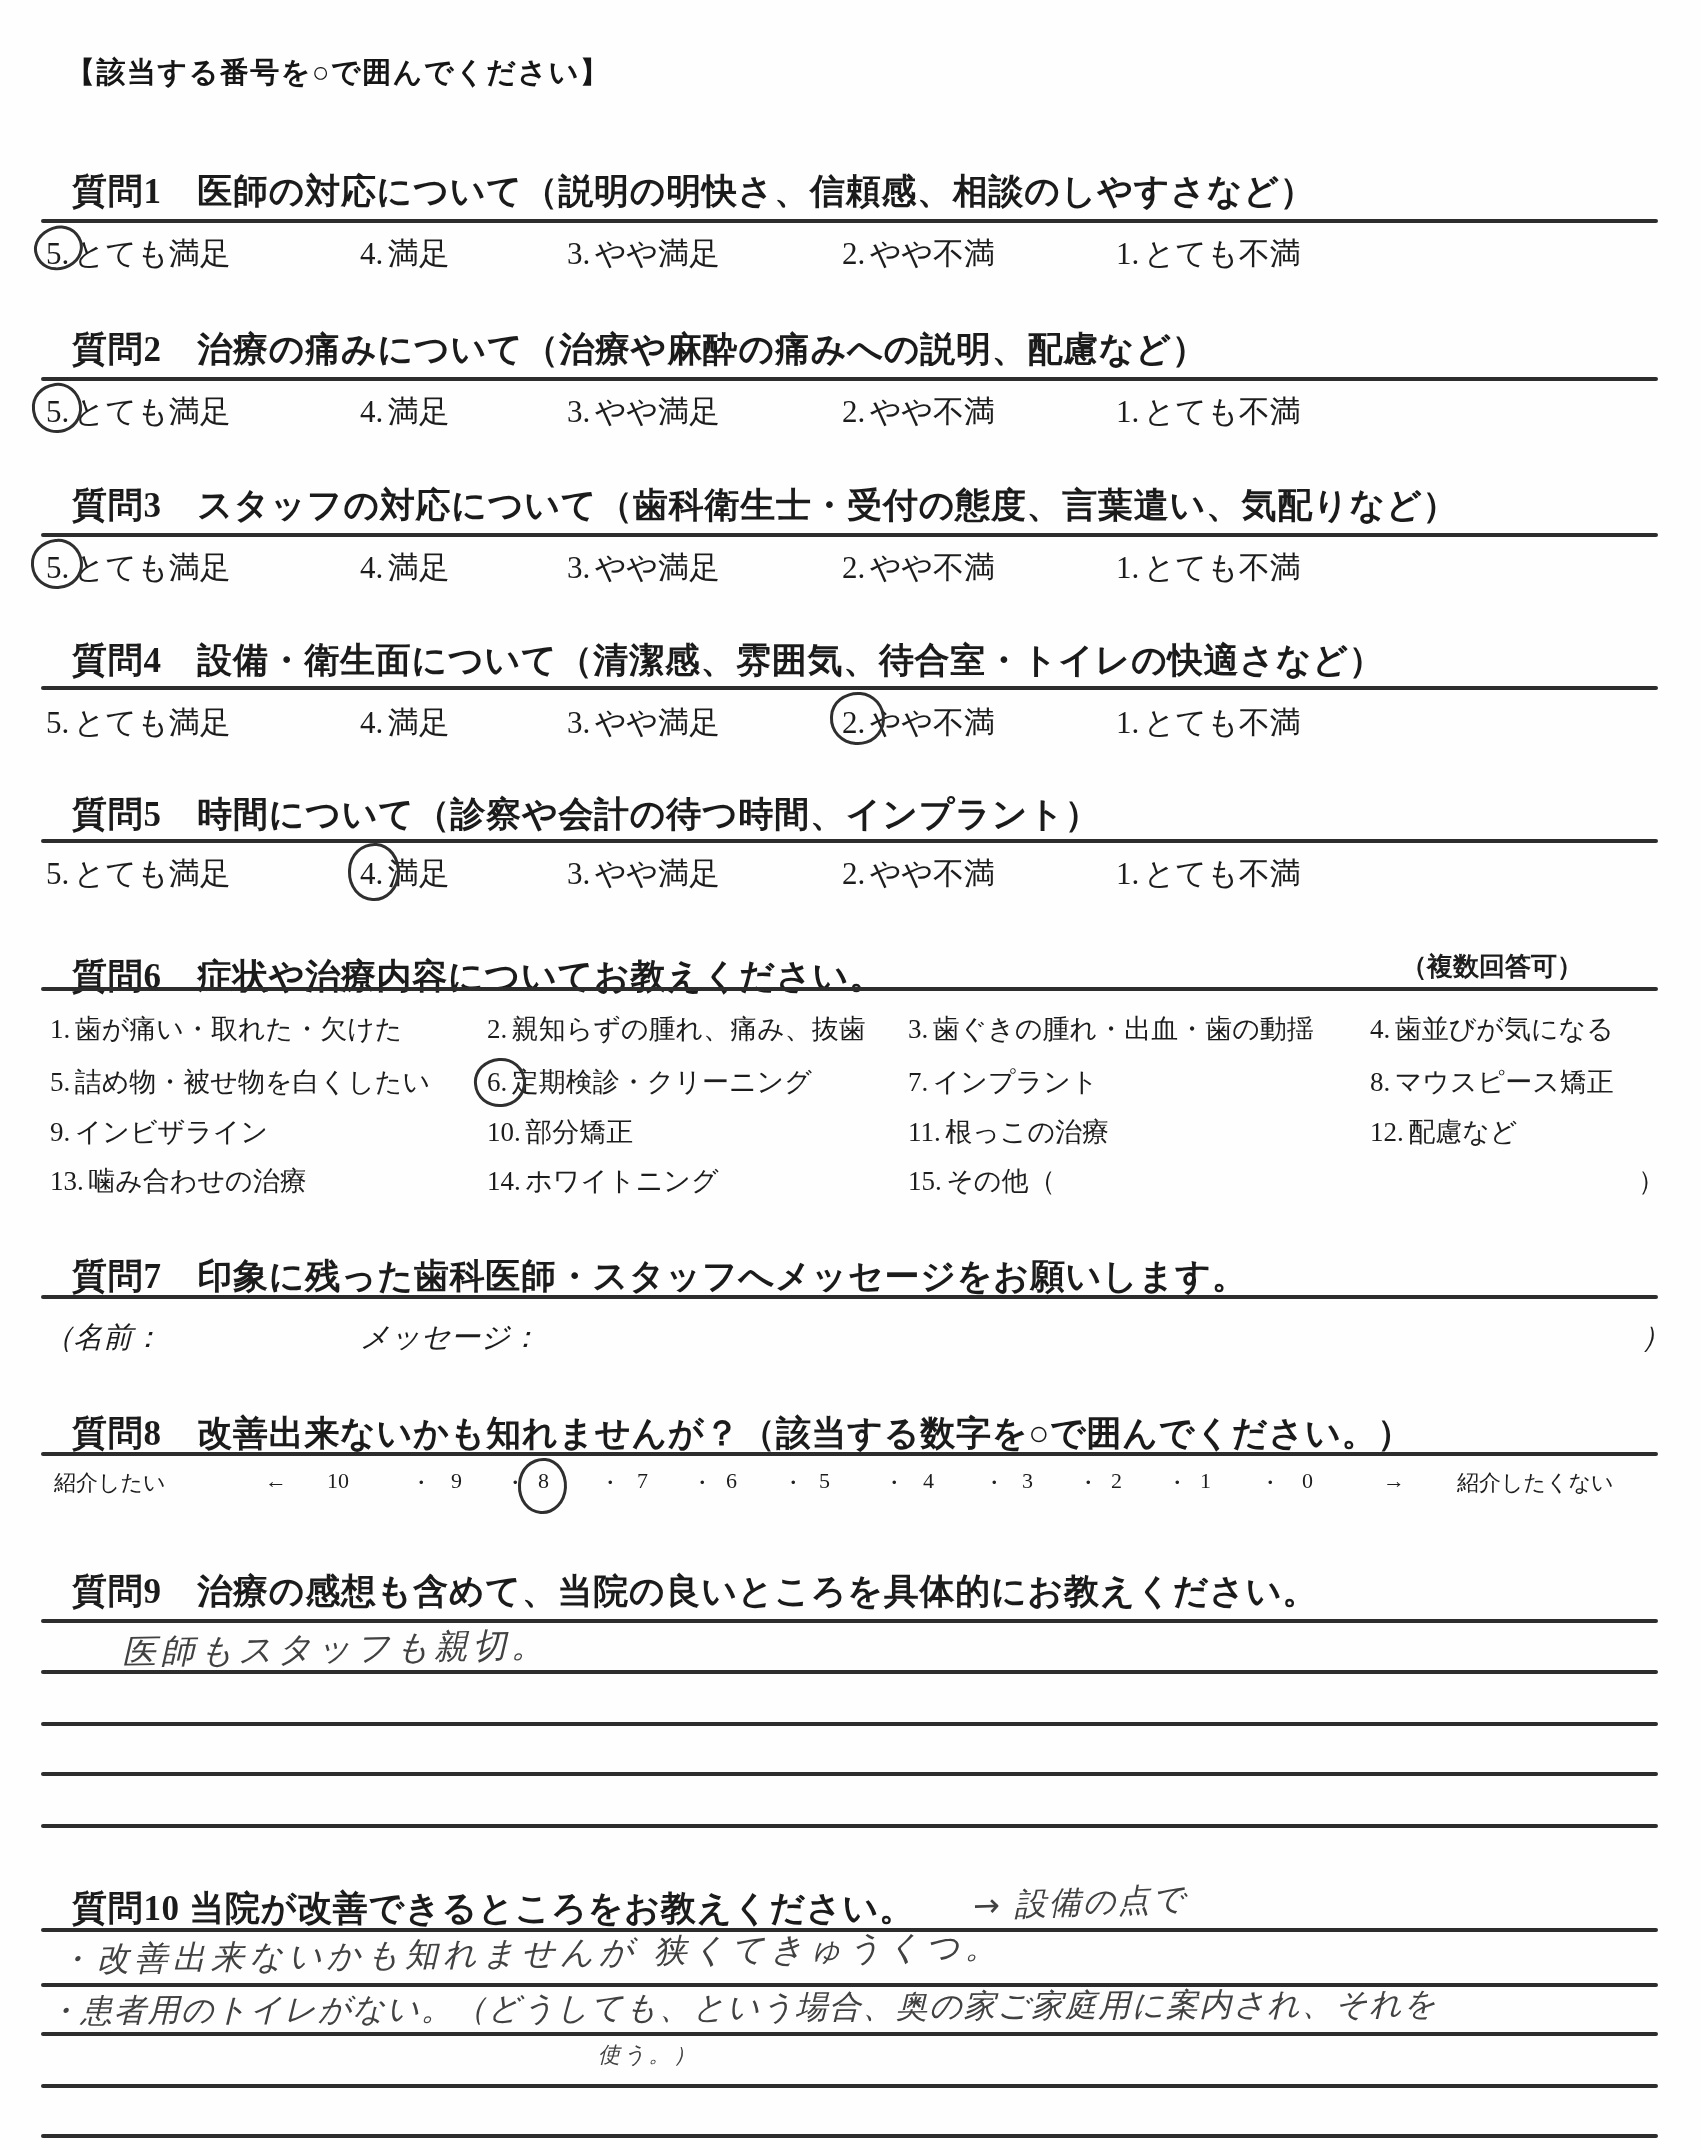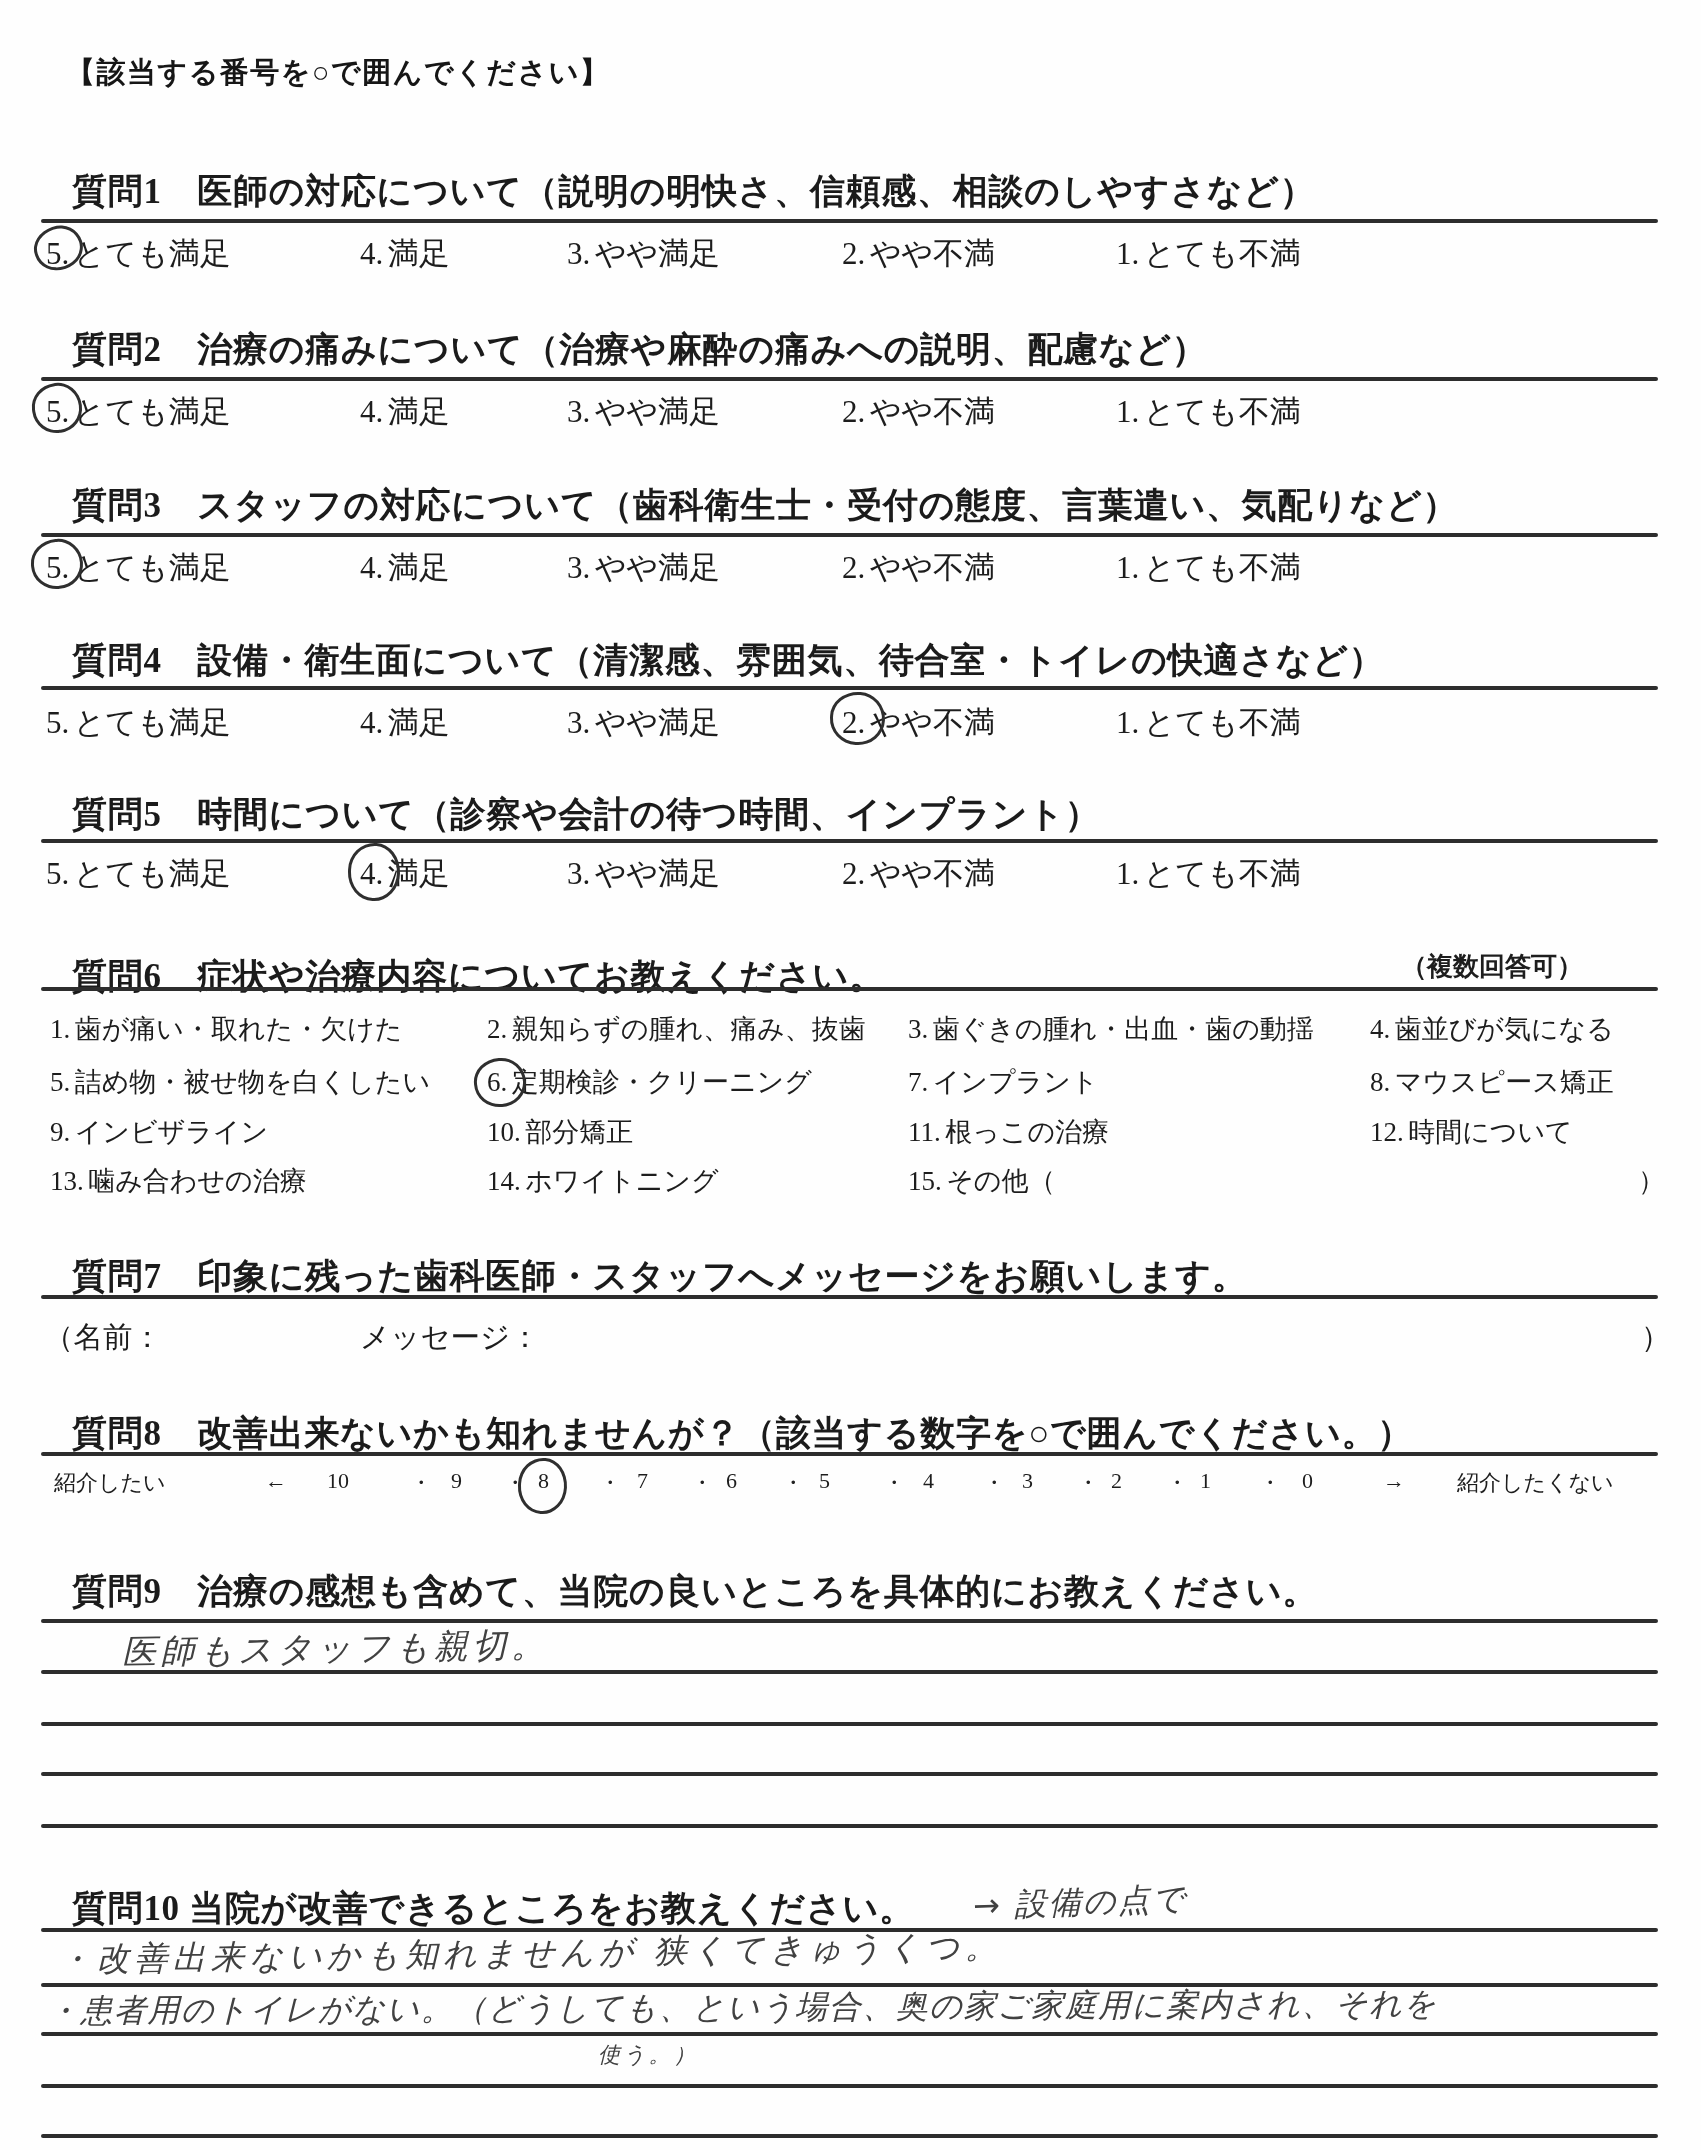--- a/index.html
+++ b/index.html
@@ -22,21 +22,21 @@
   .opts{position:absolute;left:0;top:69px;width:100%;height:46px;font-size:31px;}
   .opt{position:absolute;white-space:nowrap;}
   .onum{margin-right:4.4px;}
   .c1{left:46px}.c2{left:360px}.c3{left:567px}.c4{left:842px}.c5{left:1116px}
   .note{position:absolute;left:1401px;top:0;font-size:26px;font-weight:600;white-space:nowrap;}
   .grid{position:absolute;left:0;top:62px;width:100%;height:199px;font-size:27px;}
   .gi{position:absolute;white-space:nowrap;}
   .g1{left:50px}.g2{left:487px}.g3{left:908px}.g4{left:1370px}
   .r1{top:0}.r2{top:53px}.r3{top:103px}.r4{top:152px}
   .fields{position:absolute;left:0;top:69px;width:100%;height:41px;font-size:29.5px;}
-  .fld{position:absolute;white-space:nowrap;}
+  .fld{position:absolute;white-space:nowrap;font-style:italic;}
   .scale{position:absolute;left:8px;top:62px;width:100%;height:49px;font-size:22px;text-align:right;}
   .sn,.sd,.sa,.sl{position:absolute;white-space:nowrap;}
   .sd{color:#222;}
   .circle{
     position:absolute;border:3px solid #2f2f2f;
     border-radius:52% 48% 50% 50% / 48% 52% 50% 50%;
     background:transparent;
   }
   .hand{
     position:absolute;font-family:"DejaVu Sans",sans-serif;font-style:italic;
@@ -129,21 +129,21 @@
       <span class="gi g2 r1"><span class="onum">2.</span><span>親知らずの腫れ、痛み、抜歯</span></span>
       <span class="gi g3 r1"><span class="onum">3.</span><span>歯ぐきの腫れ・出血・歯の動揺</span></span>
       <span class="gi g4 r1"><span class="onum">4.</span><span>歯並びが気になる</span></span>
       <span class="gi g1 r2"><span class="onum">5.</span><span>詰め物・被せ物を白くしたい</span></span>
       <span class="gi g2 r2"><span class="onum">6.</span><span>定期検診・クリーニング</span></span>
       <span class="gi g3 r2"><span class="onum">7.</span><span>インプラント</span></span>
       <span class="gi g4 r2"><span class="onum">8.</span><span>マウスピース矯正</span></span>
       <span class="gi g1 r3"><span class="onum">9.</span><span>インビザライン</span></span>
       <span class="gi g2 r3"><span class="onum">10.</span><span>部分矯正</span></span>
       <span class="gi g3 r3"><span class="onum">11.</span><span>根っこの治療</span></span>
-      <span class="gi g4 r3"><span class="onum">12.</span><span>時間について</span></span>
+      <span class="gi g4 r3"><span class="onum">12.</span><span>配慮など</span></span>
       <span class="gi g1 r4"><span class="onum">13.</span><span>噛み合わせの治療</span></span>
       <span class="gi g2 r4"><span class="onum">14.</span><span>ホワイトニング</span></span>
       <span class="gi g3 r4"><span class="onum">15.</span><span>その他（</span></span>
       <span class="gi r4" style="left:1638px">）</span>
     </div>
     <div class="circle" style="left:474px;top:109px;width:46px;height:43px;transform:rotate(-4deg)"></div>
   </section>
 
   <section class="q" style="top:1249px;height:126px">
     <h2 class="qh">質問7　印象に残った歯科医師・スタッフへメッセージをお願いします。</h2>

